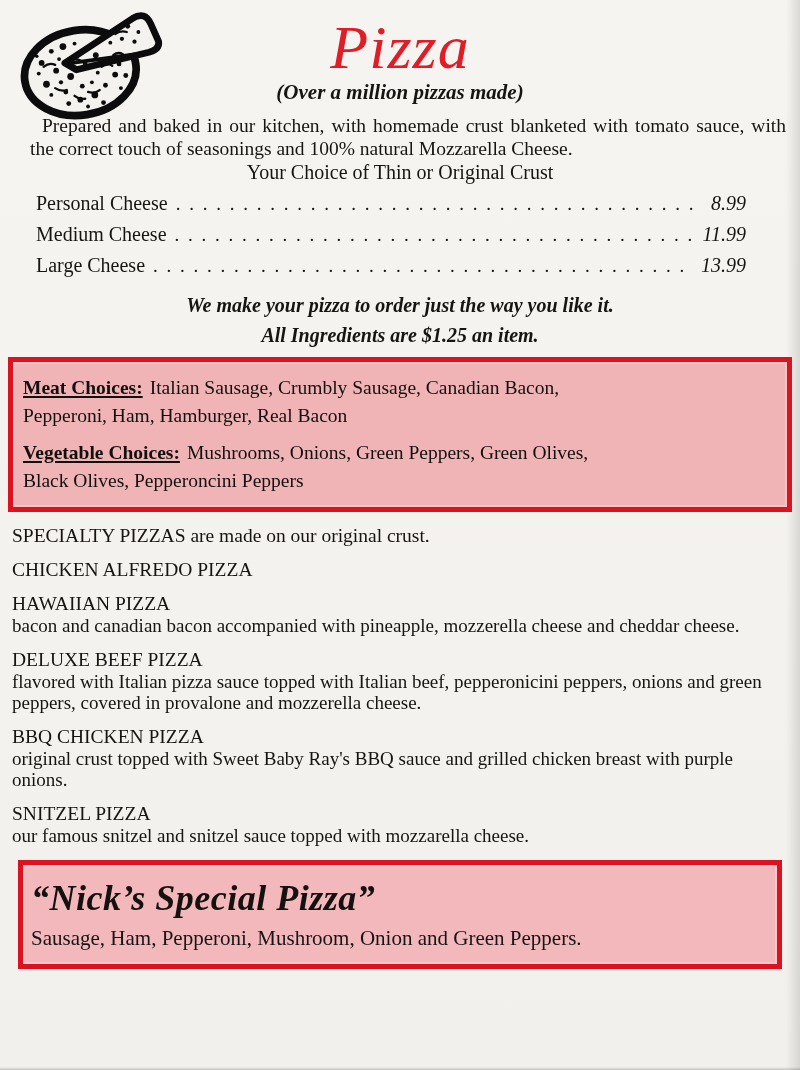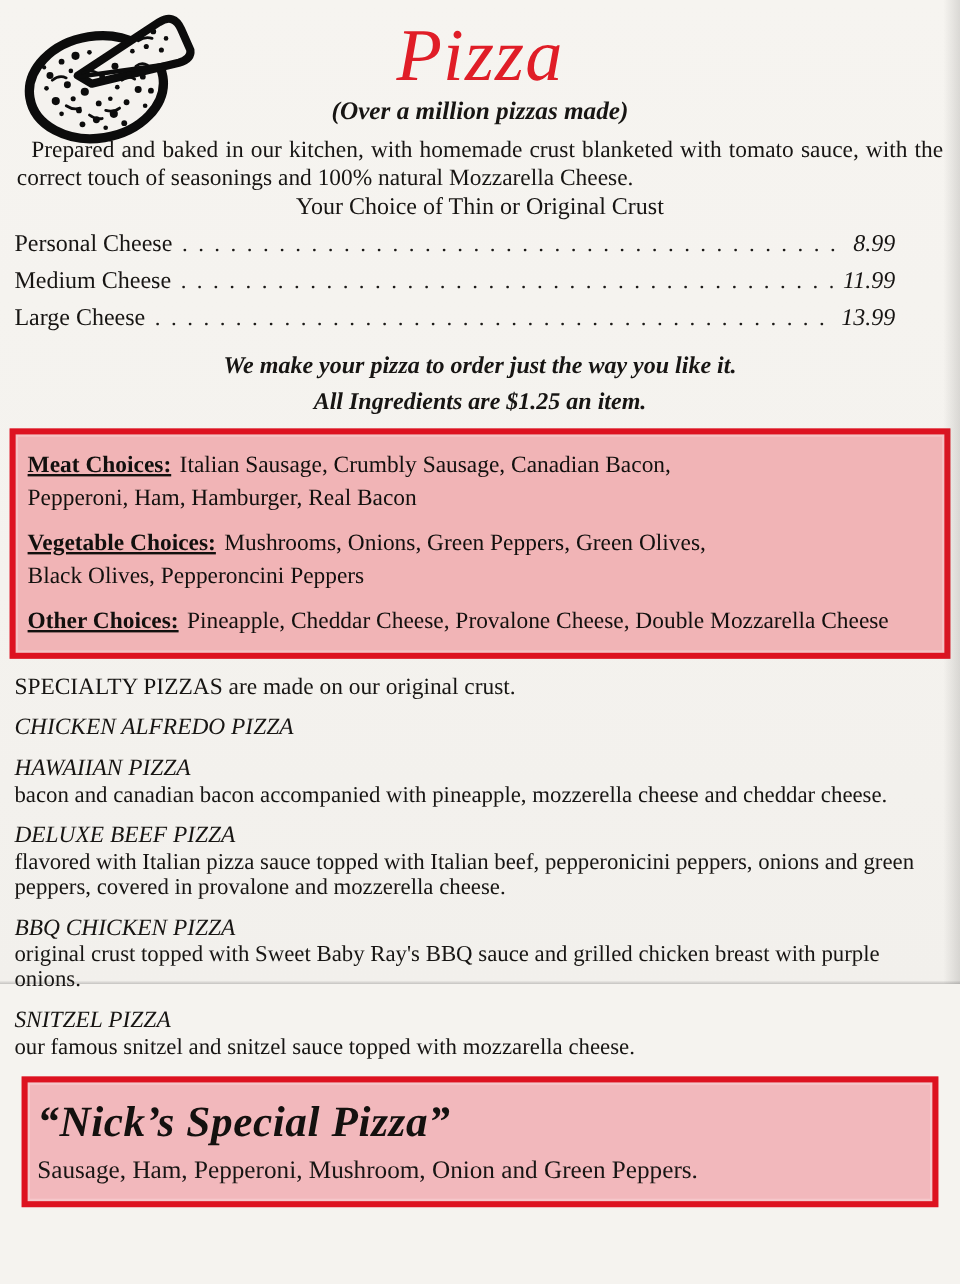--- a/index.html
+++ b/index.html
@@ -5,21 +5,21 @@
   * { margin: 0; padding: 0; box-sizing: border-box; }
   html, body { width: 800px; height: 1070px; }
   body {
     font-family: "Liberation Serif", serif;
     color: #171513;
     background: #f5f3ef;
     overflow: hidden;
     position: relative;
   }
   .page {
-    width: 800px; height: 820px;
+    width: 800px; height: 1070px;
     position: relative;
     background: linear-gradient(180deg, #f6f4f0 0%, #f4f2ee 60%, #f2f0ec 100%);
   }
   .page::after { 
     content: "";
     position: absolute; top: 0; right: 0; width: 14px; height: 100%;
     background: linear-gradient(to right, rgba(0,0,0,0), rgba(90,90,88,0.18));
     pointer-events: none;
   }
   .page::before { 
@@ -43,28 +43,28 @@
   }
   .menu-subtitle {
     font-weight: bold; font-style: italic;
     font-size: 21px; line-height: 24px; margin-top: 2px;
   }
 
   
   .intro {
     font-size: 19.5px; line-height: 23px;
     padding: 4px 14px 0 14px;
-    text-align: justify; text-indent: 12px;
+    text-align: justify; text-indent: 12px; margin-left: 16px;
   }
   .crust-choice {
     text-align: center; font-size: 20px; line-height: 24px; 
   }
 
   
-  .price-list { padding: 8px 54px 0 12px; }
+  .price-list { padding: 8px 54px 0 12px; margin-left: 24px; }
   .price-row { display: flex; align-items: baseline; height: 31px; font-size: 20px; }
   .price-name { white-space: nowrap; padding-right: 8px; }
   .leader { flex: 1; overflow: hidden; white-space: nowrap; }
   .leader::after {
     content: ". . . . . . . . . . . . . . . . . . . . . . . . . . . . . . . . . . . . . . . . . . . . . . . . . . . . . . . . . . . . . . . . . . . . . . . . . . . . . . . . . . . . .";
     letter-spacing: 2px; font-size: 19px; color: #1b1917;
   }
   .price-value { white-space: nowrap; padding-left: 8px; font-style: italic; }
 
   .order-notes { text-align: center; margin-top: 5px; }
@@ -87,21 +87,21 @@
     text-decoration: underline;
     text-decoration-thickness: 2px;
     text-underline-offset: 2px;
     margin-right: 7px;
   }
 
   
   .specialty { padding: 0 14px 0 12px; }
   .specialty-intro { font-size: 19.5px; line-height: 22px; margin-top: 13px; }
   .pizza-item { margin-top: 11px; }
-  .pizza-item-name { font-size: 19.5px; line-height: 23px; font-weight: normal; font-style: italic; }
+  .pizza-item-name { font-size: 19.5px; line-height: 23px; font-weight: normal; }
   .pizza-item-desc { font-size: 19px; line-height: 21.5px; max-width: 782px; }
 
   
   .nicks-box {
     margin: 14px 18px 0 18px;
     border: 5px solid #dd1220;
     background: #f2b8bc;
     box-shadow: inset 0 0 0 2px #f5c7ca;
     text-align: left;
     padding: 10px 8px 12px 8px;
@@ -212,25 +212,20 @@
         <span class="choice-label">Meat Choices:</span><span>Italian Sausage, Crumbly Sausage, Canadian Bacon,</span>
       </div>
       <div class="choice-line">Pepperoni, Ham, Hamburger, Real Bacon</div>
     </div>
     <div class="choice-group">
       <div class="choice-line">
         <span class="choice-label">Vegetable Choices:</span><span>Mushrooms, Onions, Green Peppers, Green Olives,</span>
       </div>
       <div class="choice-line">Black Olives, Pepperoncini Peppers</div>
     </div>
-    <div class="choice-group">
-      <div class="choice-line">
-        <span class="choice-label">Other Choices:</span><span>Pineapple, Cheddar Cheese, Provalone Cheese, Double Mozzarella Cheese</span>
-      </div>
-    </div>
   </div>
 
   <div class="specialty">
     <div class="specialty-intro">SPECIALTY PIZZAS are made on our original crust.</div>
 
     <div class="pizza-item">
       <div class="pizza-item-name">CHICKEN ALFREDO PIZZA</div>
     </div>
     <div class="pizza-item">
       <div class="pizza-item-name">HAWAIIAN PIZZA</div>

